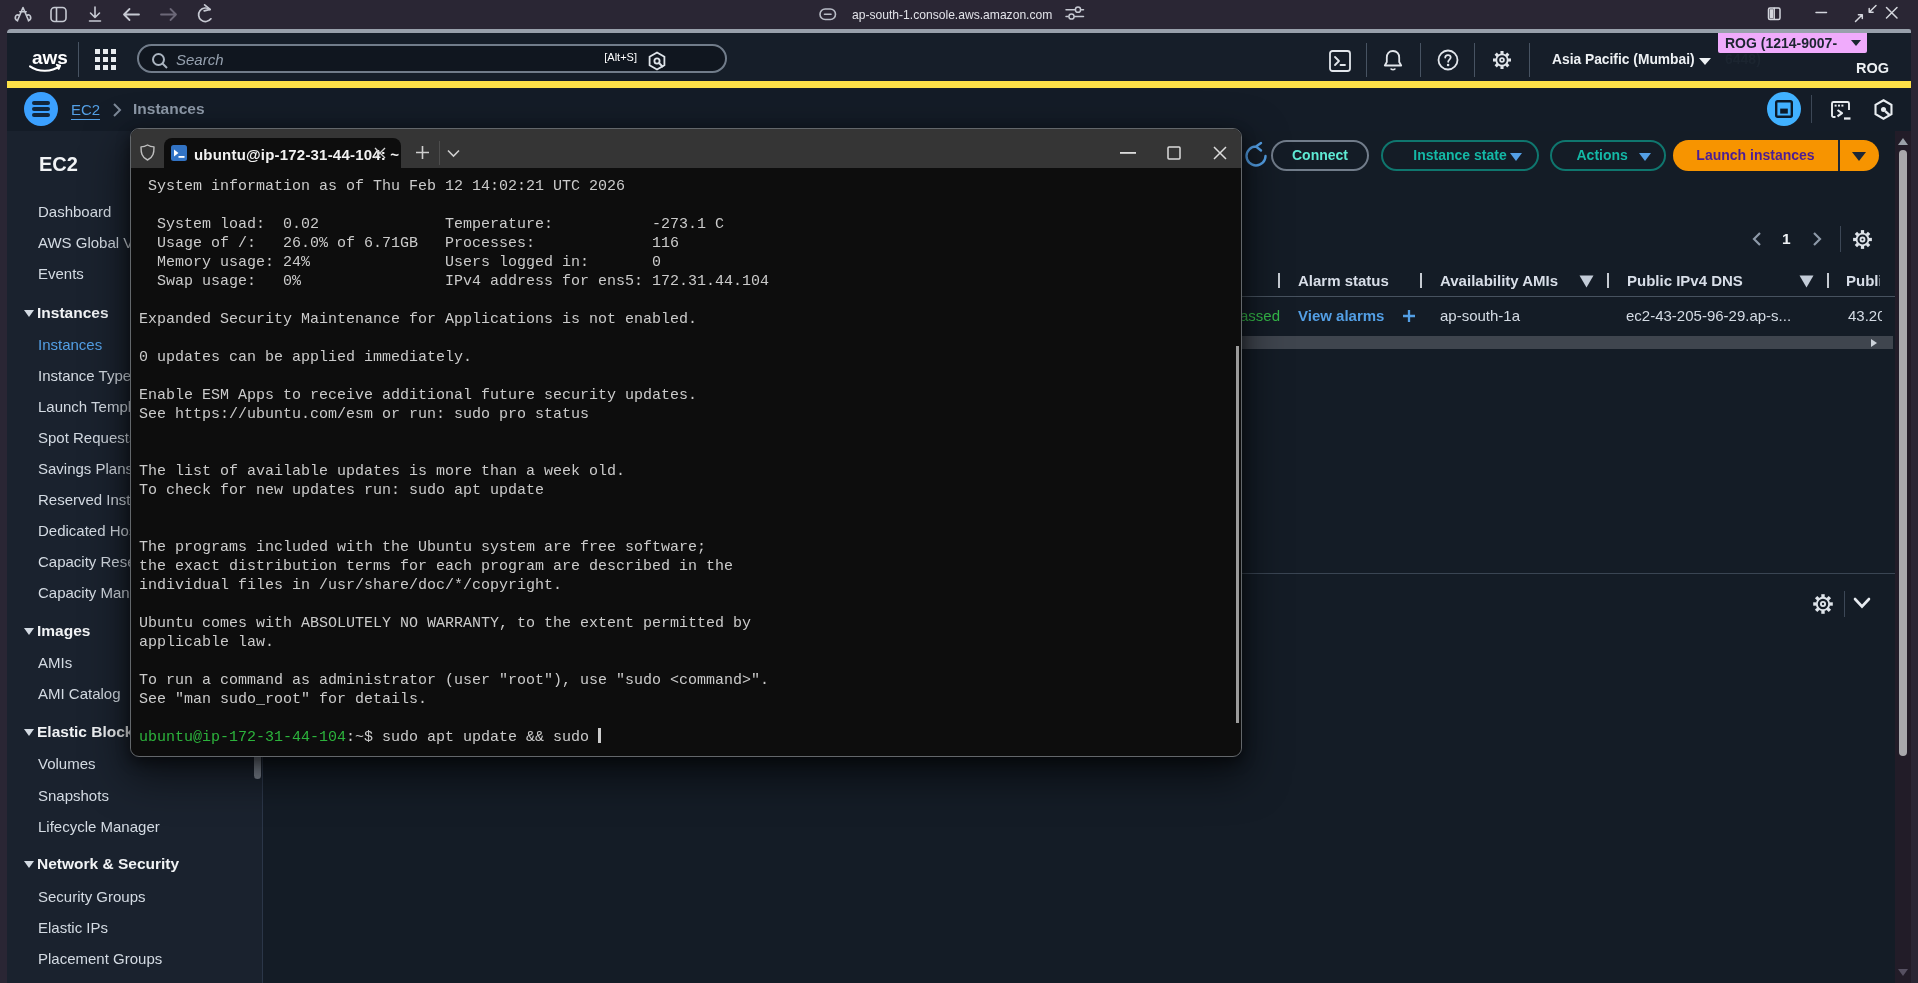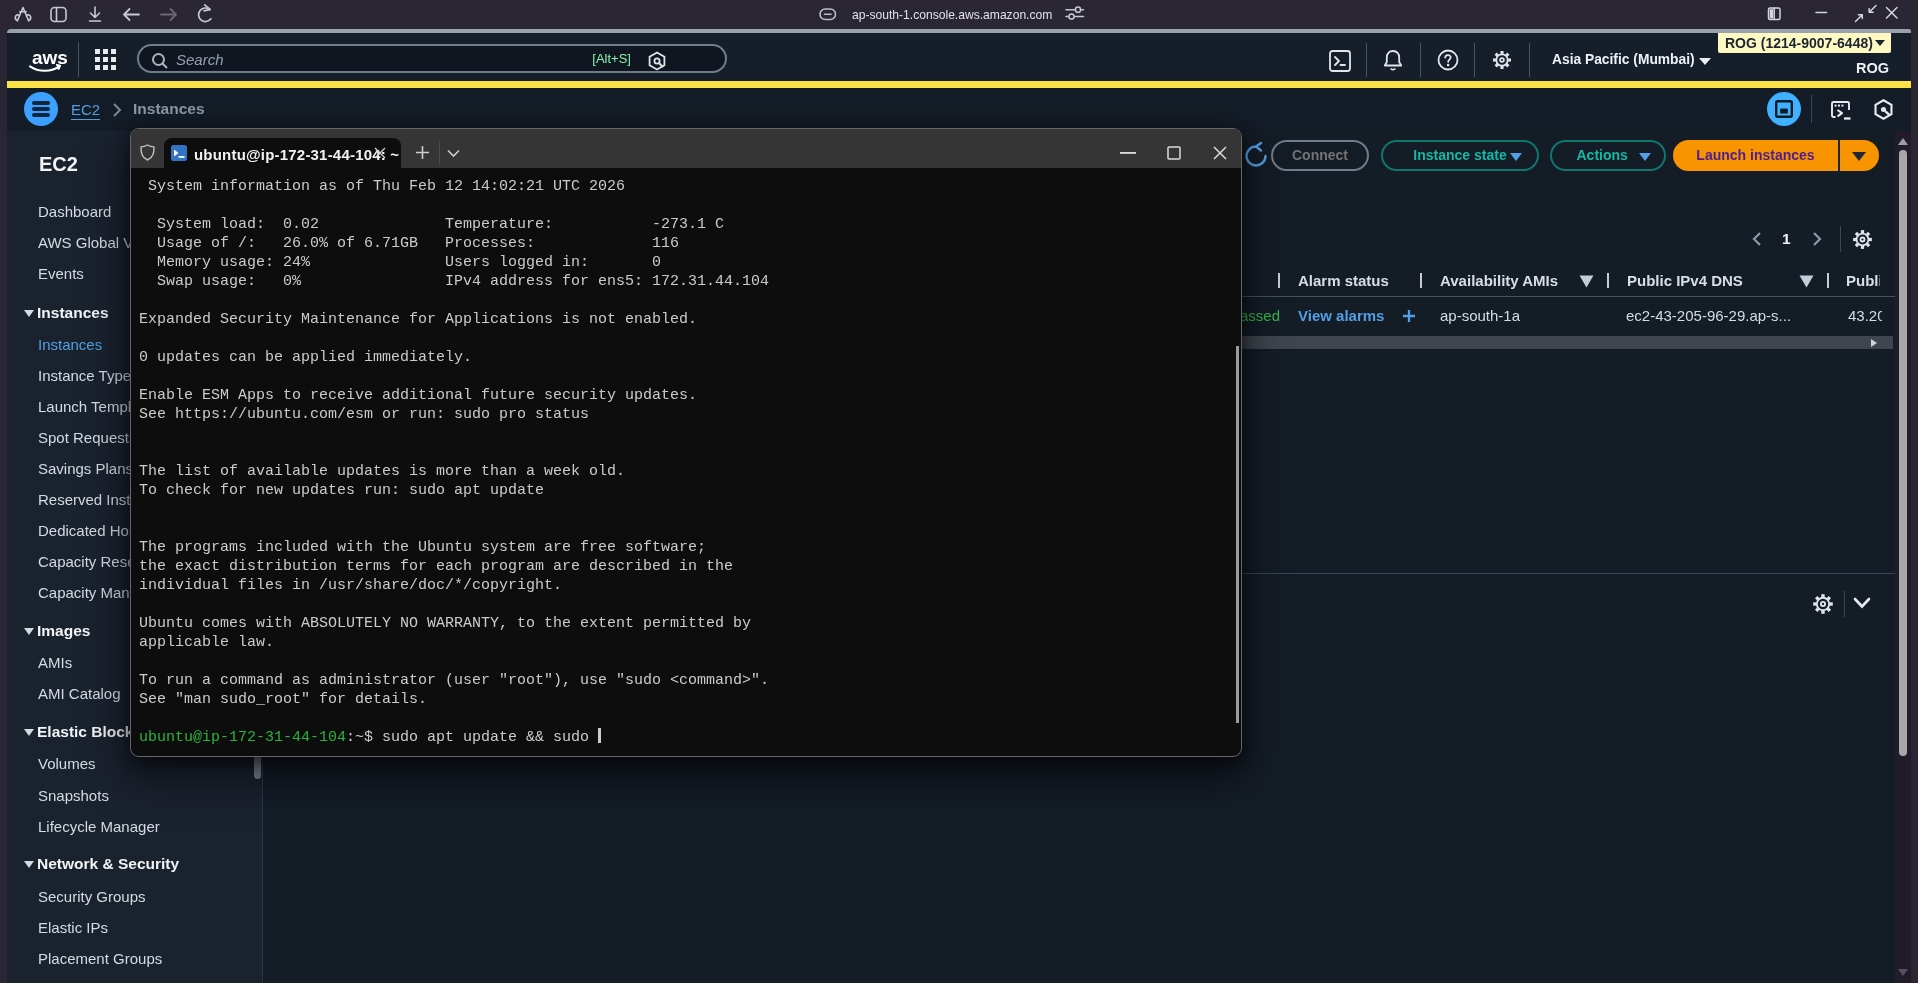--- a/index.html
+++ b/index.html
@@ -18,21 +18,21 @@
   #searchbox { left:130px; top:11px; width:590px; height:29px; border:2px solid #717c8a; border-radius:17px; background:#10161f; }
   
   #crumb { left:0; top:55px; width:1904px; height:43px; background:#141c27; }
   
   #sidenav { left:0; top:98px; width:256px; height:852px; background:#1a222e; border-right:1px solid #2b3648; }
   #sidenav .t  { position:absolute; left:31px; color:#d4dbe3; font-size:15px; white-space:nowrap; }
   #sidenav .sec { position:absolute; left:30px; color:#f1f3f5; font-size:15.5px; font-weight:bold; white-space:nowrap; }
   #sidenav .tri { position:absolute; left:17px; width:0; height:0; border-left:5.5px solid transparent; border-right:5.5px solid transparent; border-top:7px solid #d4dbe3; }
   
   .btn { position:absolute; height:31px; border-radius:16px; font-size:14px; font-weight:bold; line-height:27px; text-align:center; }
-  .btn.grey { border:2px solid #717c8a; color:#737373; }
+  .btn.grey { border:2px solid #717c8a; color:#5eead4; }
   .btn.blue { border:2px solid #0f766e; color:#14b8a6; }
   #launchL { background:#f79400; color:#4c1d95; border:0; line-height:31px; border-radius:16px 0 0 16px; }
   #launchR { background:#f79400; border:0; border-radius:0 16px 16px 0; }
   .th { position:absolute; color:#d8dee8; font-size:15px; font-weight:bold; white-space:nowrap; }
   .thsep { position:absolute; width:2px; height:15px; background:#e6ebf2; opacity:.85; }
   .td { position:absolute; font-size:15px; color:#d4dbe4; white-space:nowrap; }
   
   #pgsb { left:1888px; top:98px; width:16px; height:852px; background:#221c28; }
   
   #term { left:130px; top:128px; width:1112px; height:629px; z-index:50;
@@ -64,21 +64,21 @@
       <rect x="0" y="16" width="5" height="5"></rect>
         <rect x="8" y="16" width="5" height="5"></rect>
         <rect x="16" y="16" width="5" height="5"></rect>
     </svg>
     <div class="abs" id="searchbox">
       <svg class="abs" style="left:12px;top:6px" width="18" height="18" viewBox="0 0 18 18" fill="none" stroke="#aab4c0" stroke-width="2">
           <circle cx="7.5" cy="7.5" r="5.5"></circle>
           <line x1="11.5" y1="11.5" x2="16" y2="16"></line>
         </svg>
       <span class="abs" style="left:37px;top:5px;font-size:15px;font-style:italic;color:#95a0ae">Search</span>
-      <span class="abs" style="right:94px;top:5px;font-size:13px;color:#86efac">[Alt+S]</span>
+      <span class="abs" style="right:88px;top:5px;font-size:11px;color:#ffffff">[Alt+S]</span>
       <svg class="abs" style="right:58px;top:5px" width="20" height="20" viewBox="0 0 20 20" fill="none" stroke="#dfe4ea" stroke-width="1.8">
         <path d="M10 1.5 L17.4 5.75 L17.4 14.25 L10 18.5 L2.6 14.25 L2.6 5.75 Z"></path>
         <circle cx="10" cy="10" r="2.6"></circle>
           <path d="M12 12 L16 16" stroke-width="2"></path>
       </svg>
     </div>
     <svg class="abs" style="left:1322px;top:17px" width="22" height="22" viewBox="0 0 22 22" fill="none" stroke="#e2e6eb" stroke-width="1.8">
       <rect x="1" y="1" width="20" height="20" rx="2.5"></rect>
         <path d="M6 7 L10 11 L6 15 M11.5 15 L16 15" stroke-linecap="round" stroke-linejoin="round"></path>
     </svg>
@@ -106,21 +106,21 @@
         <line x1="5.1" y1="5.1" x2="7.4" y2="7.4"></line>
             <line x1="16.6" y1="16.6" x2="18.9" y2="18.9"></line>
         <line x1="18.9" y1="5.1" x2="16.6" y2="7.4"></line>
             <line x1="5.1" y1="18.9" x2="7.4" y2="16.6"></line>
       </g>
     </g>
     </svg>
     <div class="vsep" style="left:1522px;top:10px;height:34px"></div>
     <span class="abs" style="left:1545px;top:19px;font-size:13.8px;font-weight:bold;color:#eef1f4">Asia Pacific (Mumbai)</span>
     <div class="abs" style="left:1692px;top:25px;width:0;height:0;border-left:6px solid transparent;border-right:6px solid transparent;border-top:7px solid #eef1f4"></div>
-    <div class="abs" style="left:1711px;top:0;width:173px;height:20px;background:#fef9c3;border-radius:0 0 2px 2px">
+    <div class="abs" style="left:1711px;top:0;width:149px;height:20px;background:#f0abfc;border-radius:0 0 2px 2px">
       <span class="abs" style="left:7px;top:2px;font-size:14px;font-weight:bold;color:#1c2530">ROG (1214-9007-6448)</span>
       <div class="abs" style="right:6px;top:7px;width:0;height:0;border-left:5px solid transparent;border-right:5px solid transparent;border-top:6px solid #1c2530"></div>
     </div>
     <span class="abs" style="left:1849px;top:27px;font-size:14.5px;font-weight:bold;color:#eef1f4">ROG</span>
   </div>
   <div class="abs" id="crumb">
     <div class="abs" style="left:17px;top:4px;width:34px;height:34px;border-radius:50%;background:#3ba0ff">
       <div class="abs" style="left:8px;top:9px;width:18px;height:3.6px;background:#11263c;border-radius:2px"></div>
       <div class="abs" style="left:8px;top:15.2px;width:18px;height:3.6px;background:#11263c;border-radius:2px"></div>
       <div class="abs" style="left:8px;top:21.4px;width:18px;height:3.6px;background:#11263c;border-radius:2px"></div>

